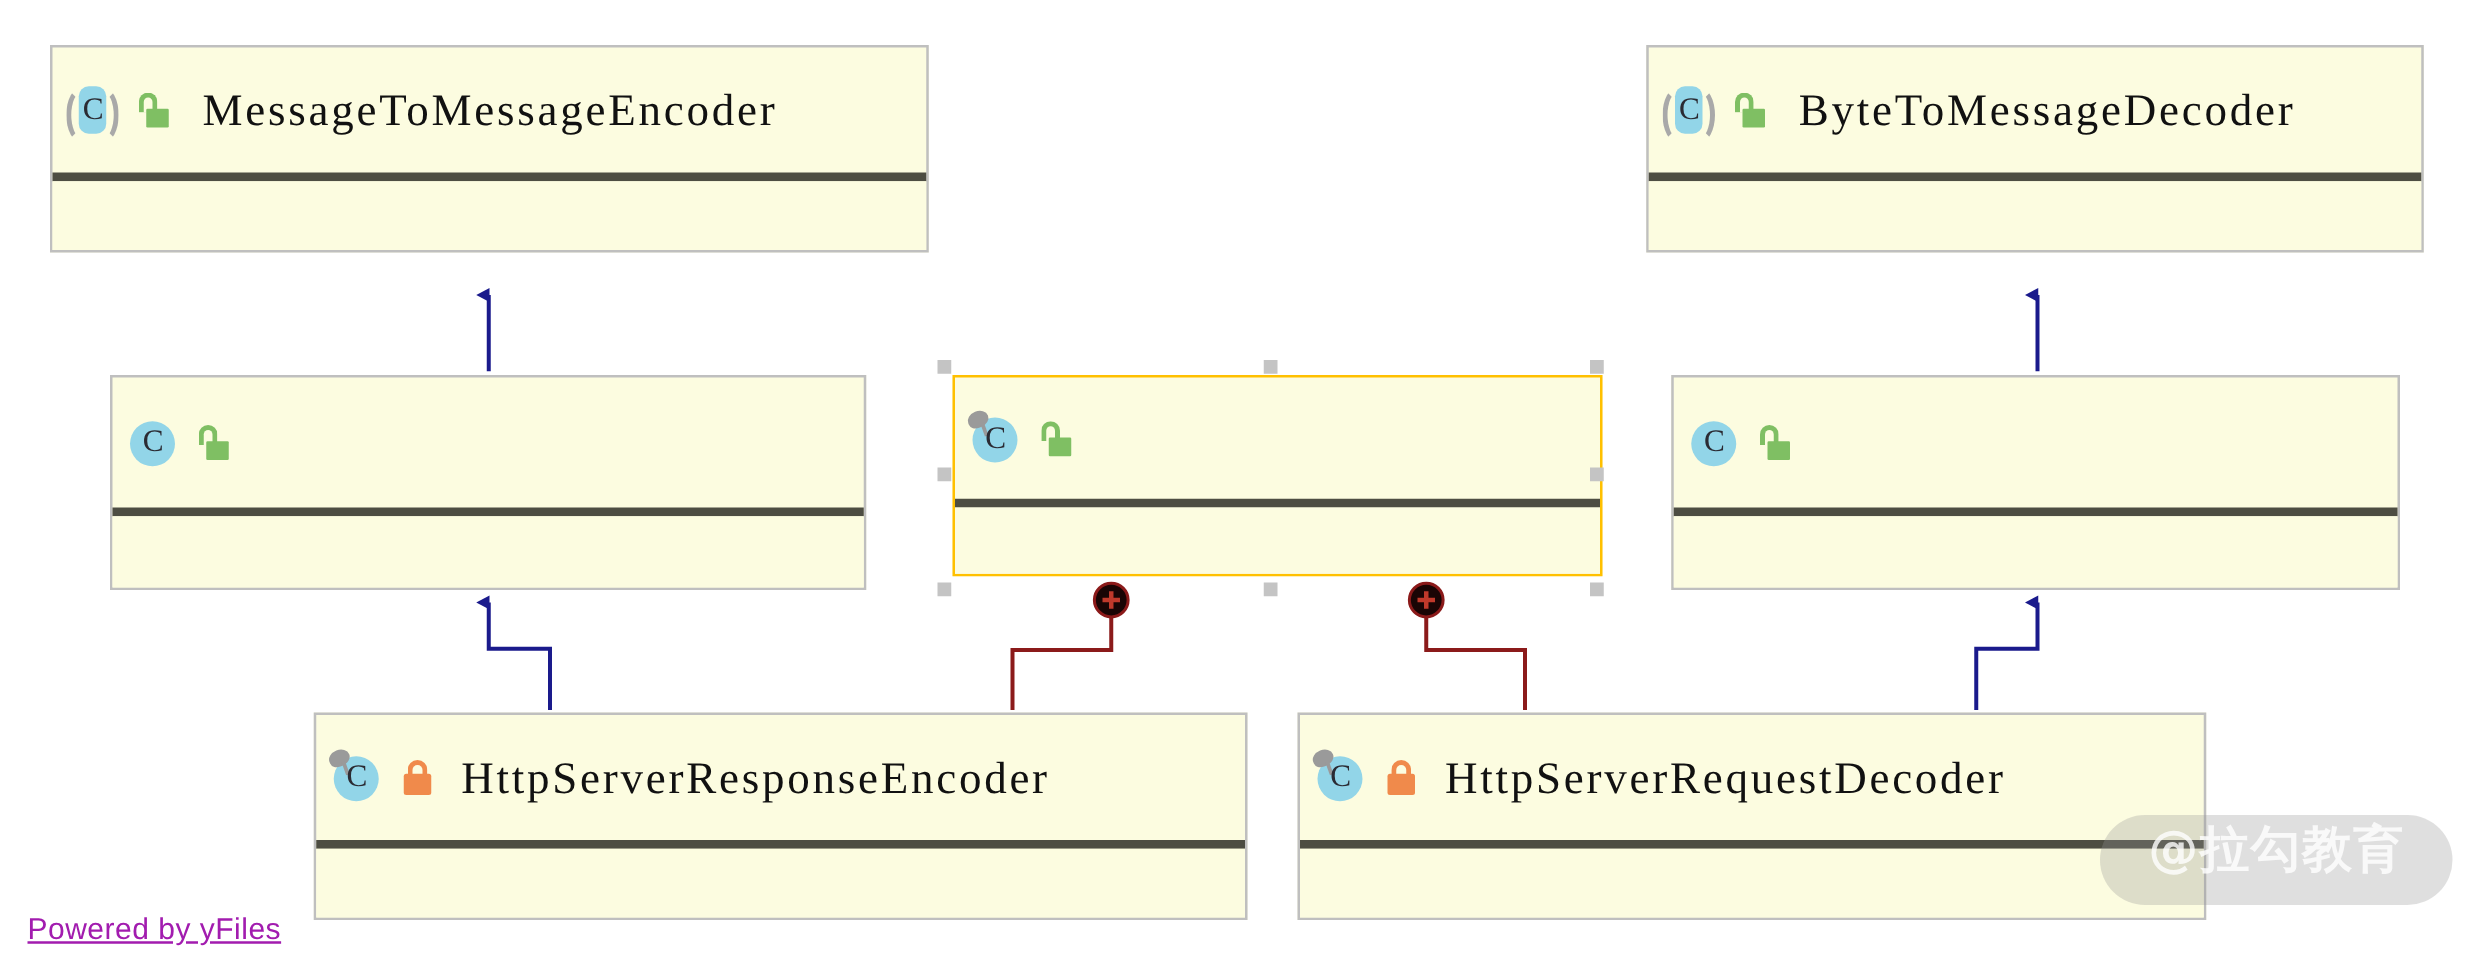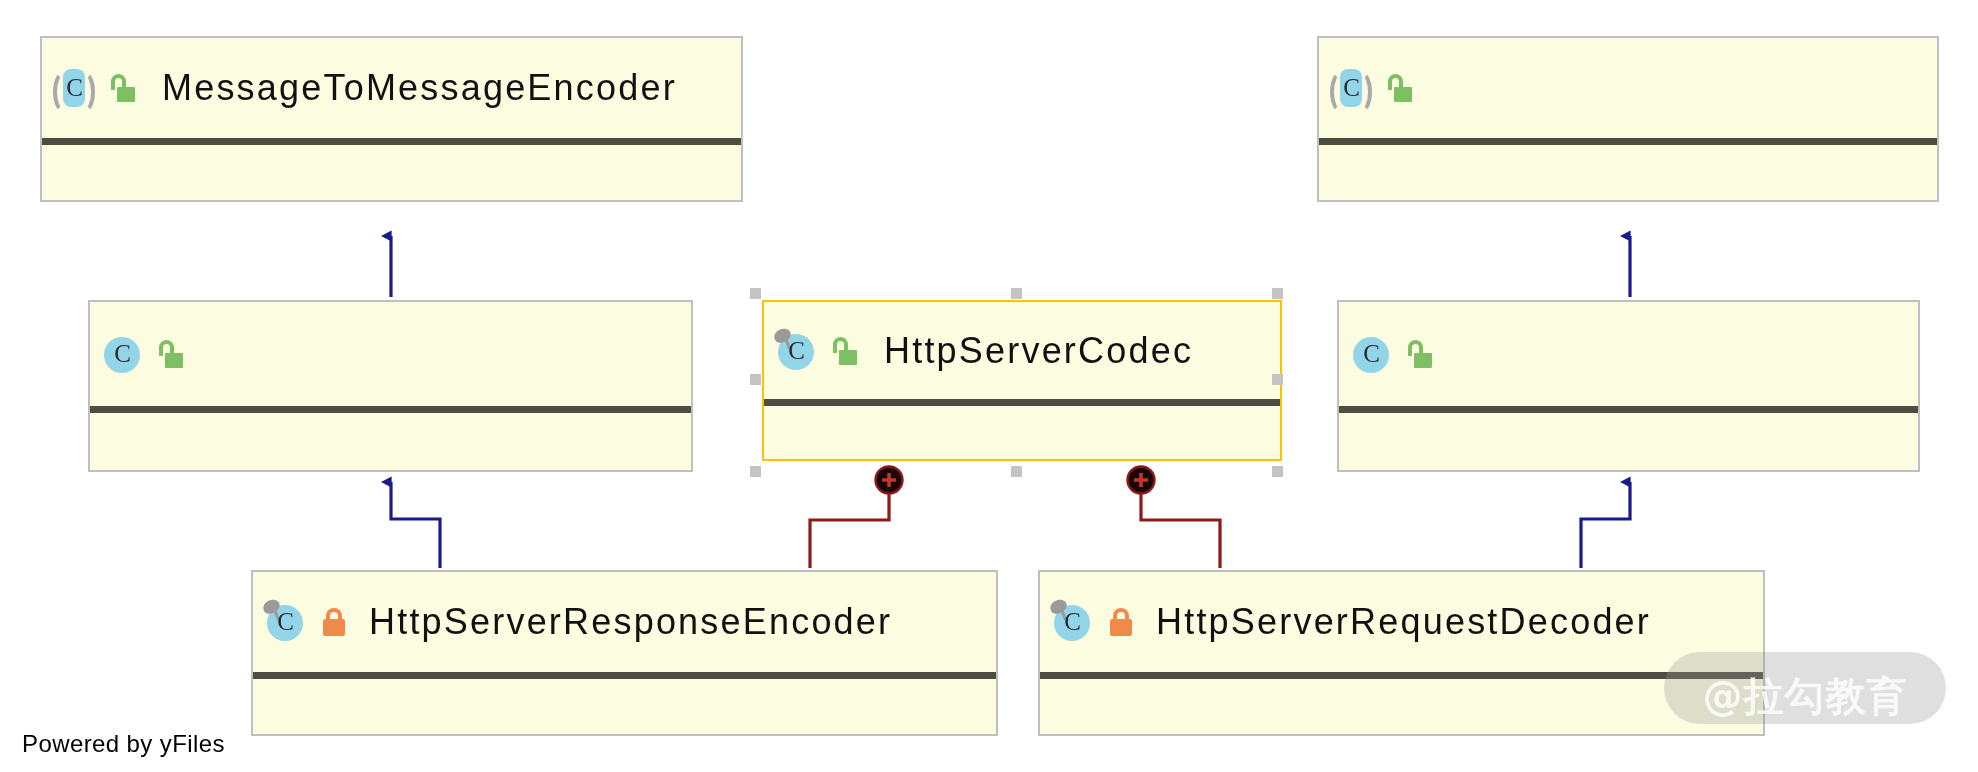--- a/index.html
+++ b/index.html
@@ -42,21 +42,21 @@
     height: 7px;
     background: #4D4D42;
     flex: 0 0 auto;
     width: 100%;
   }
   .uml-body {
     flex: 1 1 auto;
     background: #FCFCE0;
   }
   .uml-title {
-    font-family: Liberation Sans, sans-serif;
+    font-family: Liberation Serif, serif;
     font-size: 36px;
     color: #111111;
     letter-spacing: 2.2px;
     white-space: nowrap;
     margin-left: 26px;
   }
   .uml-title.small-pad { margin-left: 22px; }
 
   
   .kind-icon {
@@ -177,32 +177,33 @@
     width: 1978px; height: 772px;
     pointer-events: none;
   }
 
   
   .yfiles-credit {
     position: absolute;
     left: 22px; bottom: 14px;
     font-family: "Liberation Sans", sans-serif;
     font-size: 24px;
-    color: #000000;
+    color: #a21caf;
     letter-spacing: 0.4px;
     white-space: nowrap;
+    text-decoration: underline;
   }
   .watermark {
     position: absolute;
-    right: 32px; bottom: 48px;
+    right: 16px; bottom: 48px;
     width: 282px; height: 72px;
     background: rgba(150,150,150,0.30);
     border-radius: 36px;
     display: flex;
-    align-items: flex-end;
+    align-items: flex-start;
     justify-content: center;
   }
   .watermark span {
     font-family: "DejaVu Sans", sans-serif;
     font-size: 40px;
     font-weight: bold;
     color: rgba(255,255,255,0.80);
     letter-spacing: 1px;
     white-space: nowrap;
   }
@@ -271,20 +272,21 @@
       <span class="kind-icon abstract">
         <span class="paren-l"></span>
         <span class="glyph-bg"></span>
         <span class="paren-r"></span>
         <span class="kind-letter">C</span>
       </span>
       <span class="lock-icon">
         <span class="shackle"></span>
           <span class="body"></span>
       </span>
+      <span class="uml-title">ByteToMessageDecoder</span>
     </div>
     <div class="uml-divider"></div>
     <div class="uml-body"></div>
   </div>
 
   <div class="uml-node" style="left:88px; top:300px; width:605px; height:172px;">
     <div class="uml-header">
       <span class="kind-icon concrete">
         <span class="glyph-bg"></span>
         <span class="kind-letter">C</span>
@@ -303,21 +305,20 @@
       <span class="kind-icon concrete">
         <span class="glyph-bg"></span>
         <span class="pin"></span>
         <span class="pin-needle"></span>
         <span class="kind-letter">C</span>
       </span>
       <span class="lock-icon">
         <span class="shackle"></span>
           <span class="body"></span>
       </span>
-      <span class="uml-title">HttpServerCodec</span>
     </div>
     <div class="uml-divider"></div>
     <div class="uml-body"></div>
   </div>
 
   <div class="handle" style="left:750px;  top:288px;"></div>
   <div class="handle" style="left:1011px; top:288px;"></div>
   <div class="handle" style="left:1272px; top:288px;"></div>
   <div class="handle" style="left:750px;  top:374px;"></div>
   <div class="handle" style="left:1272px; top:374px;"></div>

